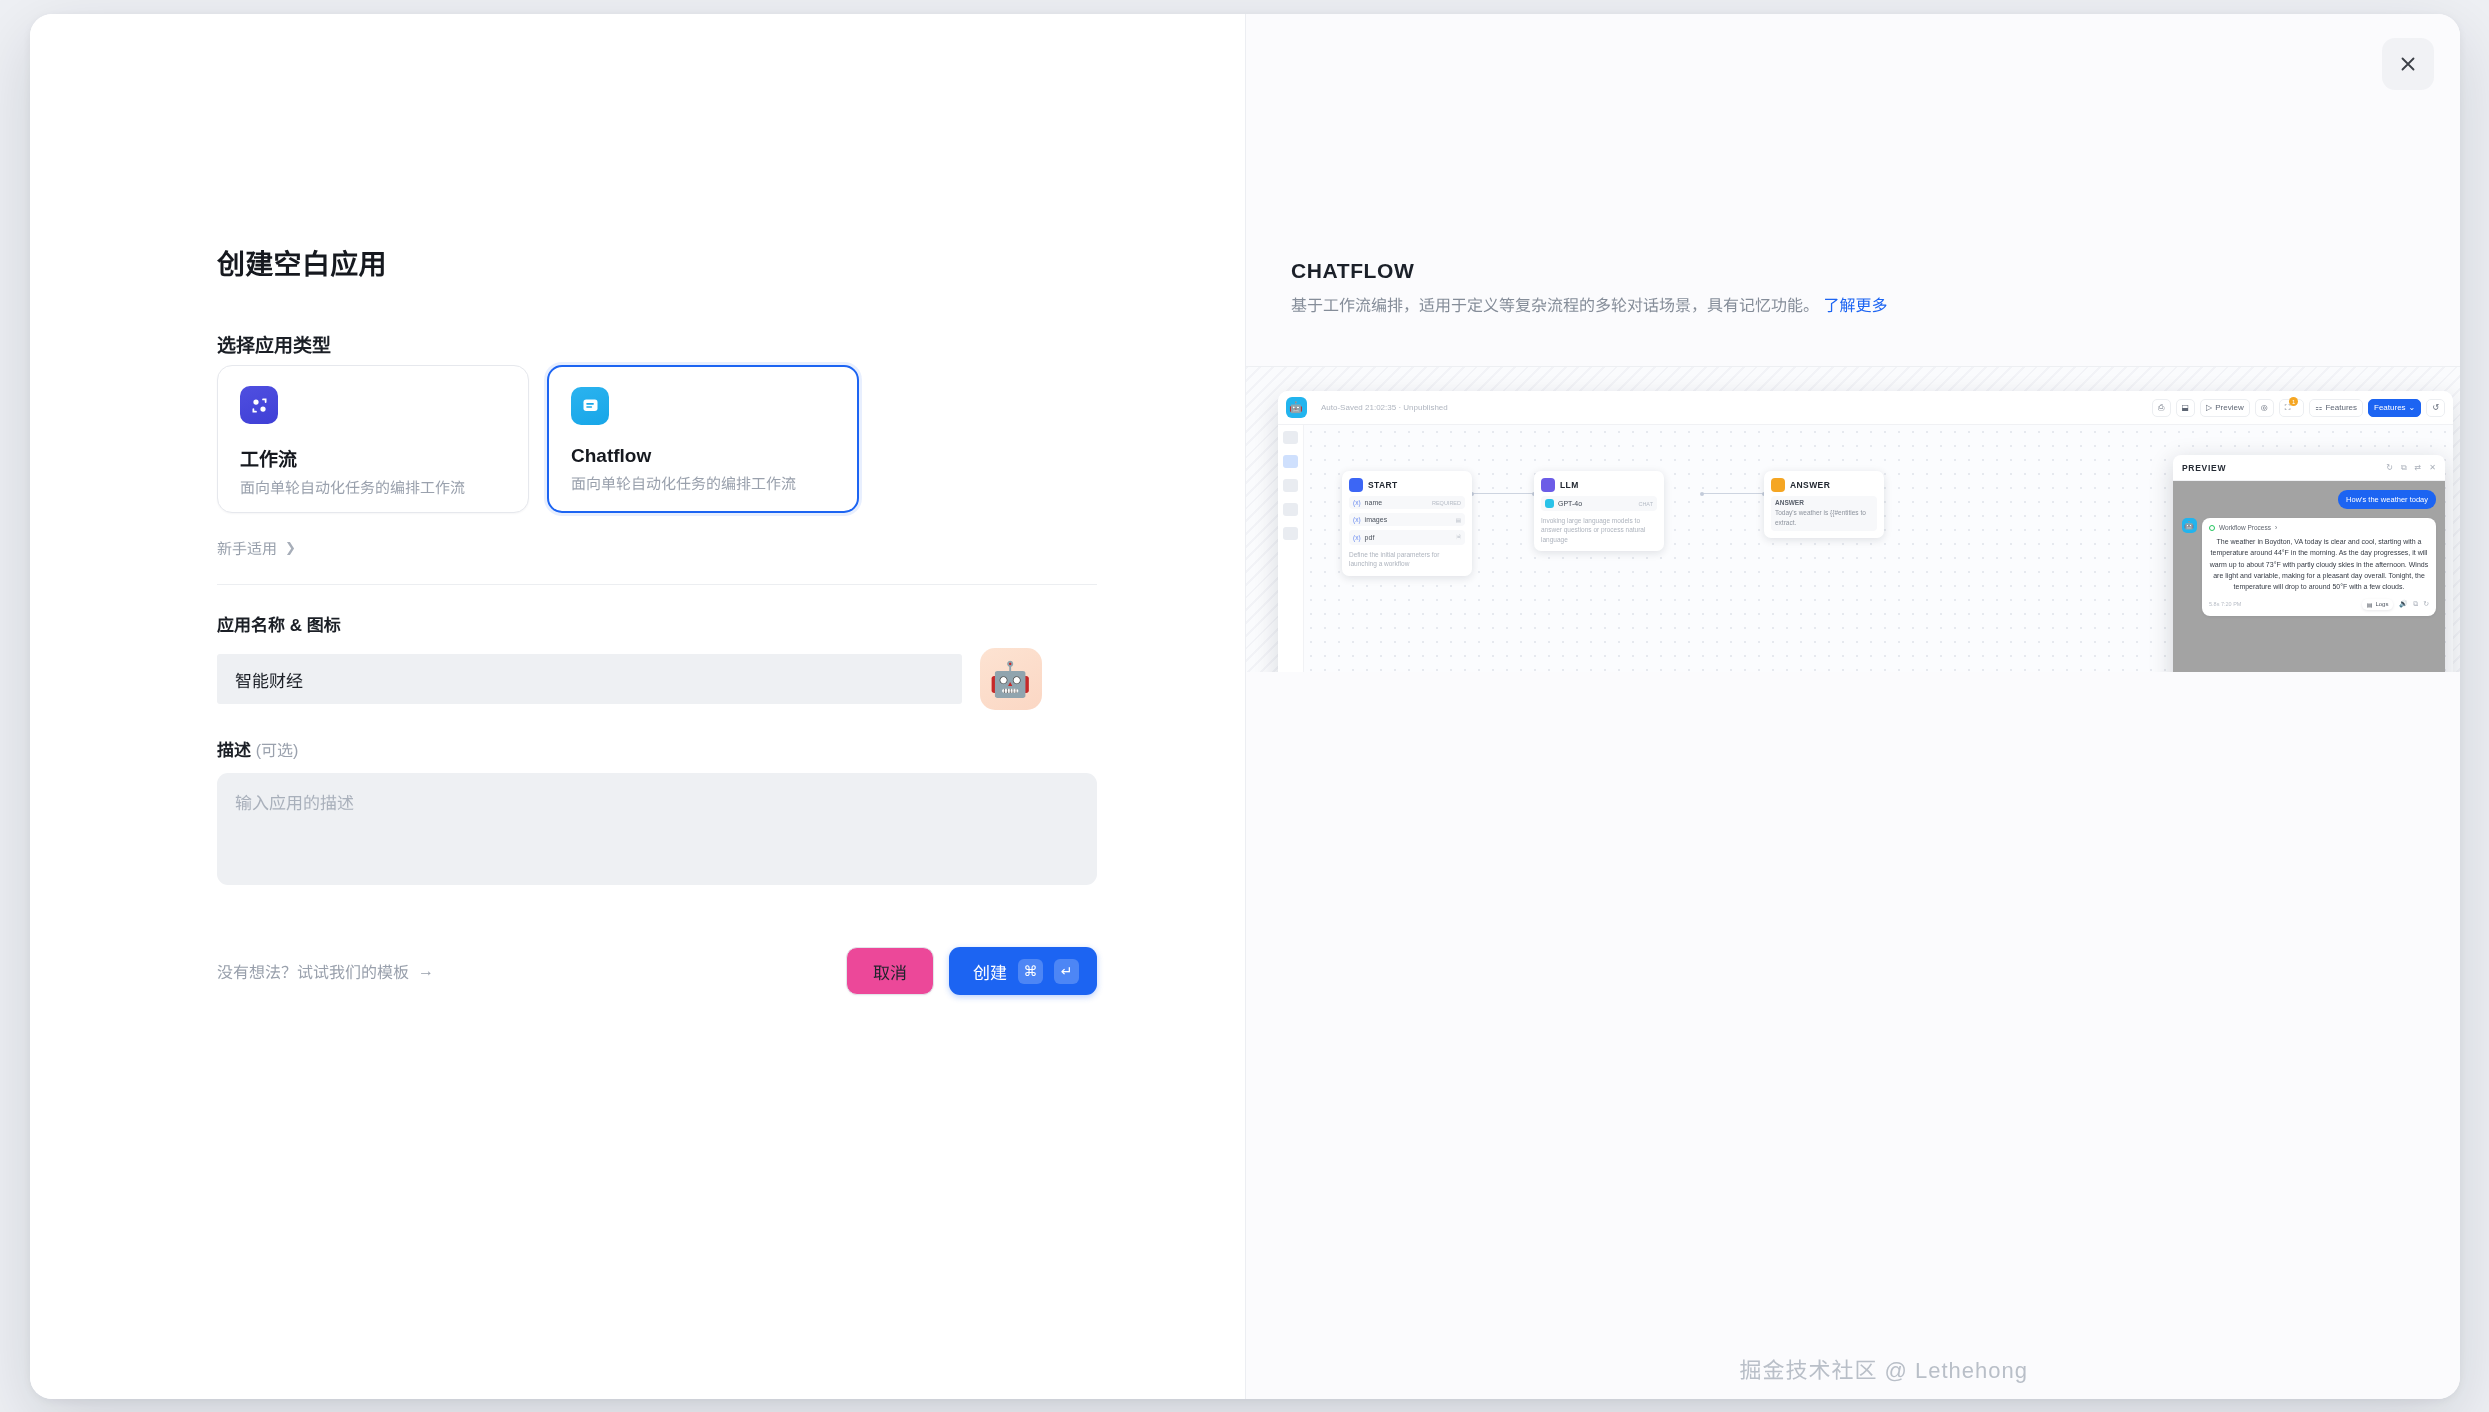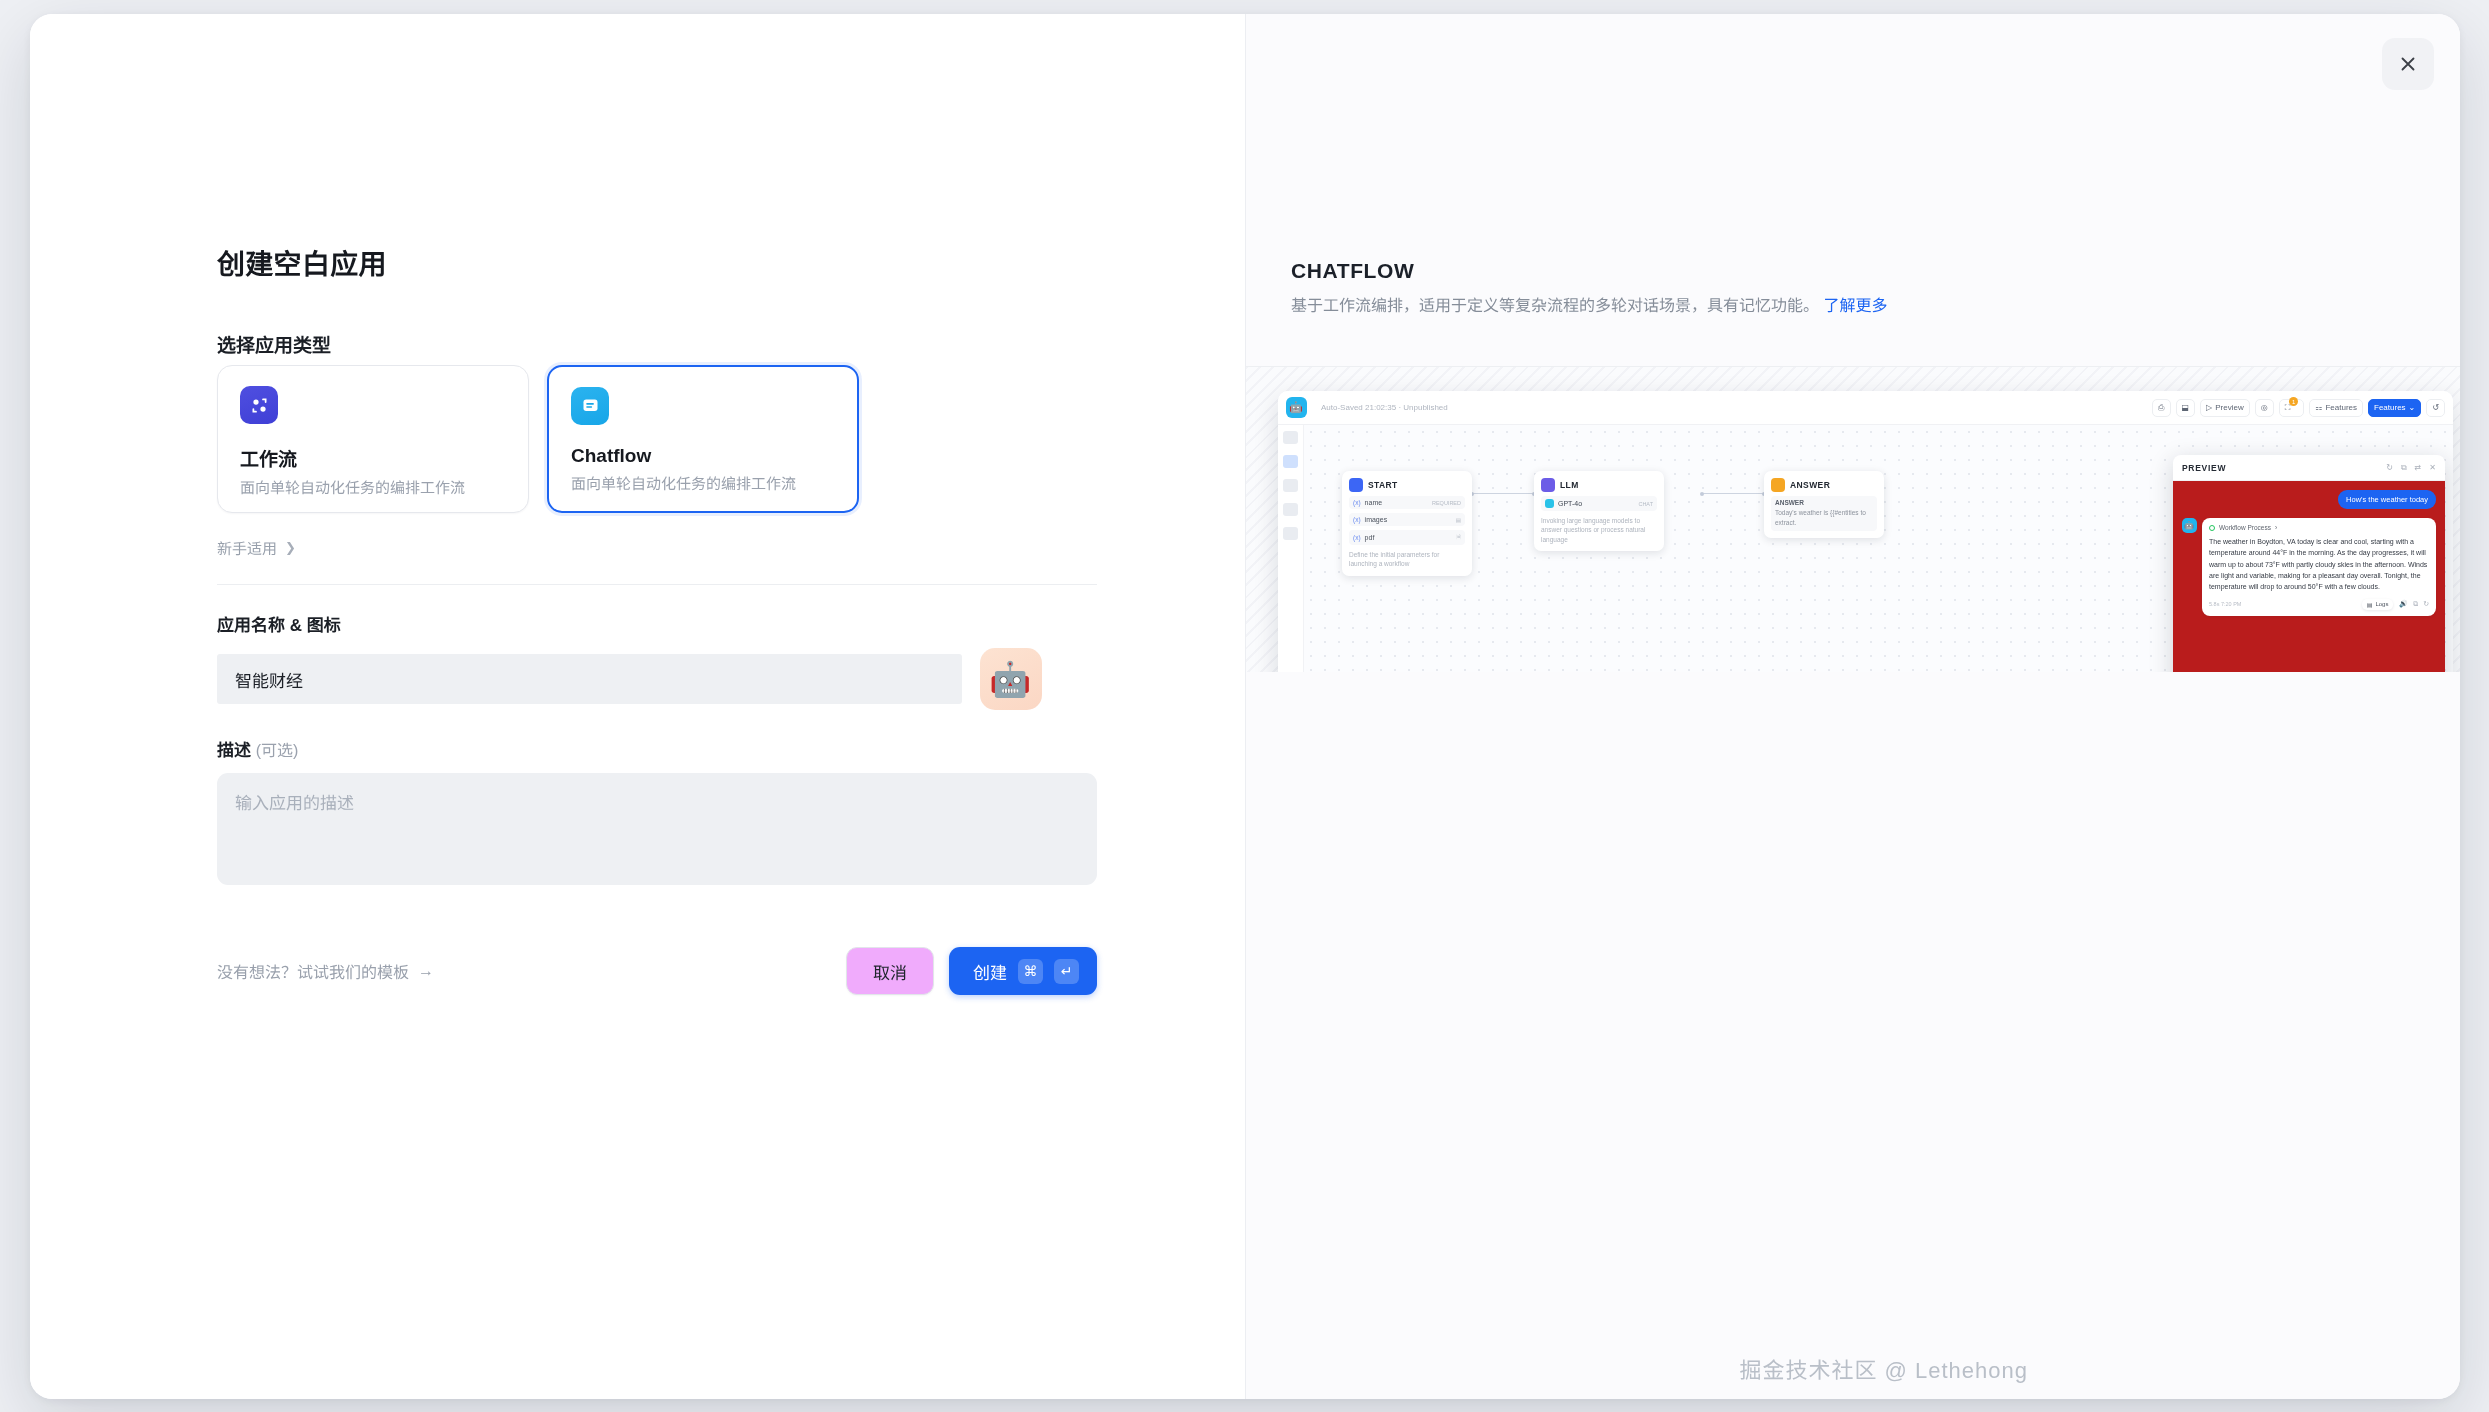--- a/index.html
+++ b/index.html
@@ -85,21 +85,21 @@
     font-size: 17px; color: #1c2027; font-family: inherit; resize: none; outline: none;
   }
   .desc-box::placeholder { color: #a9b0bb; }
 
   .footer-row { display: flex; align-items: center; justify-content: space-between;
                 margin-top: 58px; width: 880px; }
   .templates-link { display: flex; align-items: center; gap: 9px; font-size: 16px;
                     color: #99a0ac; cursor: pointer; }
   .footer-actions { display: flex; align-items: center; gap: 15px; }
   .btn-cancel {
-    height: 48px; padding: 8px 26px; border-radius: 11px; background: #f0abfc;
+    height: 48px; padding: 8px 26px; border-radius: 11px; background: #ec4899;
     border: 1.5px solid #e2e5ea; font-size: 17px; color: #1f242c; cursor: pointer;
     font-family: inherit; box-shadow: 0 1px 2px rgba(16,24,40,.04);
   }
   .btn-create {
     height: 48px; padding: 0 18px 0 24px; border-radius: 11px; background: #1c64f2;
     border: none; font-size: 17px; color: #fff; cursor: pointer; font-family: inherit;
     display: flex; align-items: center; gap: 11px;
     box-shadow: 0 2px 6px rgba(28,100,242,.30);
   }
   .kbd { background: rgba(255,255,255,.22); border-radius: 6px; min-width: 25px;
@@ -181,21 +181,21 @@
 
   
   .prev-panel { position: absolute; right: 8px; top: 30px; width: 272px; height: 340px;
                 background: #fff; border-radius: 8px; overflow: hidden;
                 box-shadow: 0 6px 24px rgba(16,24,40,.18); display: flex;
                 flex-direction: column; }
   .prev-head { height: 26px; display: flex; align-items: center; padding: 0 9px;
                border-bottom: 1px solid #f1f2f5; }
   .prev-title { font-size: 8.5px; font-weight: 700; color: #252b34; letter-spacing: .7px; }
   .prev-icons { margin-left: auto; display: flex; gap: 8px; color: #aab0ba; font-size: 8px; }
-  .prev-body { flex: 1; background: #b91c1c; padding: 9px; overflow: hidden; }
+  .prev-body { flex: 1; background: #a3a3a3; padding: 9px; overflow: hidden; text-align: center; }
   .bubble-user { margin-left: auto; width: max-content; max-width: 72%;
                  background: #1c64f2; color: #fff; font-size: 7.5px;
                  border-radius: 9px; padding: 5px 8px; }
   .bot-row { display: flex; gap: 5px; margin-top: 9px; }
   .bot-av { width: 15px; height: 15px; border-radius: 5px; background: #22b4ee;
             flex: none; display: flex; align-items: center; justify-content: center;
             color: #fff; font-size: 8px; }
   .bot-card { flex: 1; background: #fff; border-radius: 8px; padding: 6px 7px;
               box-shadow: 0 1px 3px rgba(16,24,40,.07); }
   .wfproc { display: flex; align-items: center; gap: 4px; font-size: 6.5px; color: #5d636d; }

